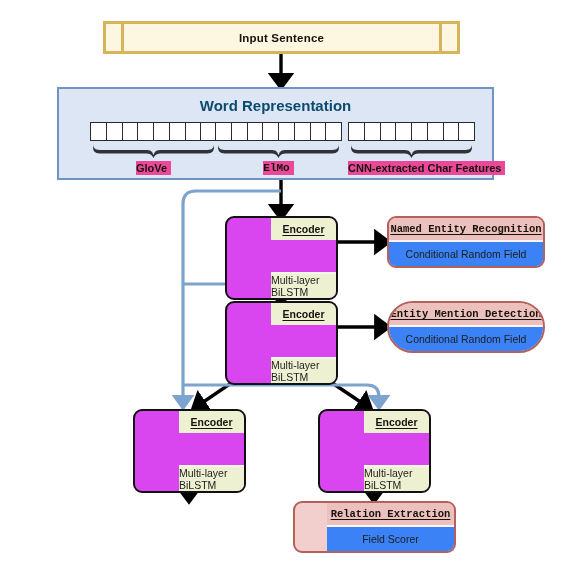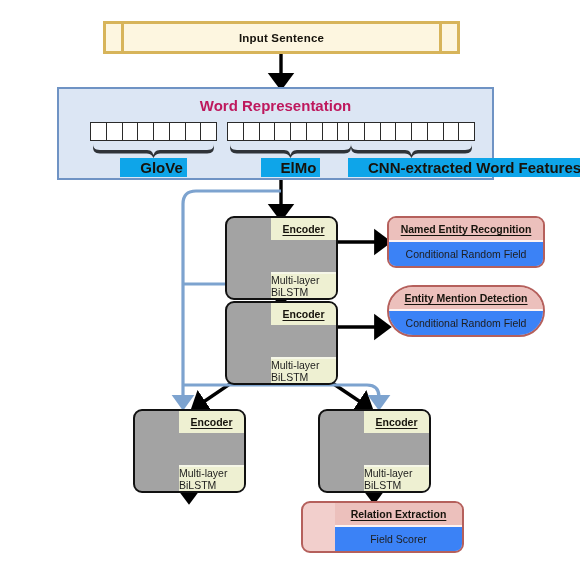--- a/index.html
+++ b/index.html
@@ -72,28 +72,28 @@
     z-index: 2;
   }
   .wordrep-title {
     position: absolute;
     left: 0;
     right: 0;
     top: 8px;
     text-align: center;
     font-size: 15px;
     font-weight: bold;
-    color: #be185d;
+    color: #0c4a6e;
   }
   .vec-group {
     position: absolute;
     top: 33px;
   }
   .vec-group.g0 { left: 31px;  width: 127px; }
-  .vec-group.g1 { left: 168px; width: 127px; }
+  .vec-group.g1 { left: 156px; width: 127px; font-family: Liberation Mono, monospace; }
   .vec-group.g2 { left: 289px; width: 127px; }
 
   .vec-cells {
     display: flex;
     height: 19px;
     box-sizing: border-box;
     border: 1.5px solid #2a2a2a;
     background: #ffffff;
   }
   .vec-cell {
@@ -109,23 +109,23 @@
     width: 100%;
     height: 16px;
     margin-top: 1px;
   }
   .vec-label {
     margin-top: 0px;
     text-align: center;
   }
   .vec-label span {
     display: inline-block;
-    background: #0ea5e9;
-    padding: 1px 4px 1px 20px;
-    font-size: 15px;
+    background: #ec4899;
+    padding: 1px 4px 1px 0;
+    font-size: 11px;
     font-weight: bold;
     color: #16130c;
     white-space: nowrap;
   }
 
   
   .node {
     position: absolute;
     box-sizing: border-box;
     border-radius: 9px;
@@ -144,32 +144,32 @@
   .node .title u { text-decoration: underline; text-underline-offset: 2px; }
   .node .sub {
     display: flex;
     align-items: center;
     justify-content: center;
     height: 24px;
     font-size: 10.5px;
     color: #1d1d1d;
   }
   .node.enc {
-    background: #a3a3a3;
+    background: #d946ef;
     border: 2.5px solid #111111;
     padding-left: 44px;
   }
   .node.enc .sub { border-top: 2px solid #f6f7e8; background: #eef0d2; margin-top: 32px; }
   .node.enc .title { background: #eef0d2; }
 
   .node.task {
     background: #f2cfcc;
     border: 2.5px solid #b5605c;
   }
-  .node.task .title { background: #ecc0bc; }
+  .node.task .title { background: #ecc0bc; font-family: Liberation Mono, monospace; }
   .node.task .sub { background: #3b82f6; border-top: 2px solid #fdf3f2; }
 </style>
 </head>
 <body>
 
 <div id="canvas">
 
   <svg class="layer wires" viewBox="0 0 580 575">
     <defs>
       <marker id="ah-black" markerWidth="9" markerHeight="9" refX="3.2" refY="4.5" orient="auto" markerUnits="strokeWidth">
@@ -266,21 +266,21 @@
         <div class="vec-cell"></div>
         <div class="vec-cell"></div>
         <div class="vec-cell"></div>
       </div>
       <svg class="brace" viewBox="0 0 127 16" preserveAspectRatio="none">
         <path d="M3,2 C3,7 6,8 12,8 L55,8 C61,8 62,9 63.5,13 C65,9 66,8 72,8 L115,8 C121,8 124,7 124,2
                  L124,5 C124,10.5 121,11.5 115,11.5 L72,11.5 C66.5,11.5 65.6,12.6 63.5,16
                  C61.4,12.6 60.5,11.5 55,11.5 L12,11.5 C6,11.5 3,10.5 3,5 z" fill="#2f3338"></path>
       </svg>
       <div class="vec-label">
-        <span>CNN-extracted Word Features</span>
+        <span>CNN-extracted Char Features</span>
       </div>
     </div>
   </div>
 
   <div class="node enc" style="left:225px; top:216px; width:113px;">
     <div class="title">
       <u>Encoder</u>
     </div>
     <div class="sub">Multi-layer BiLSTM</div>
   </div>
@@ -306,28 +306,28 @@
     <div class="sub">Multi-layer BiLSTM</div>
   </div>
 
   <div class="node task" style="left:387px; top:216px; width:158px;">
     <div class="title">
       <u>Named Entity Recognition</u>
     </div>
     <div class="sub">Conditional Random Field</div>
   </div>
 
-  <div class="node task" style="left:387px; top:285px; width:158px;border-radius:26px;">
+  <div class="node task" style="left:387px; top:301px; width:158px;border-radius:26px;">
     <div class="title">
       <u>Entity Mention Detection</u>
     </div>
     <div class="sub">Conditional Random Field</div>
   </div>
 
 
-  <div class="node task" style="left:301px; top:501px; width:163px;padding-left:32px;">
+  <div class="node task" style="left:293px; top:501px; width:163px;padding-left:32px;">
     <div class="title">
       <u>Relation Extraction</u>
     </div>
     <div class="sub">Field Scorer</div>
   </div>
 
 </div>
 
 </body></html>

